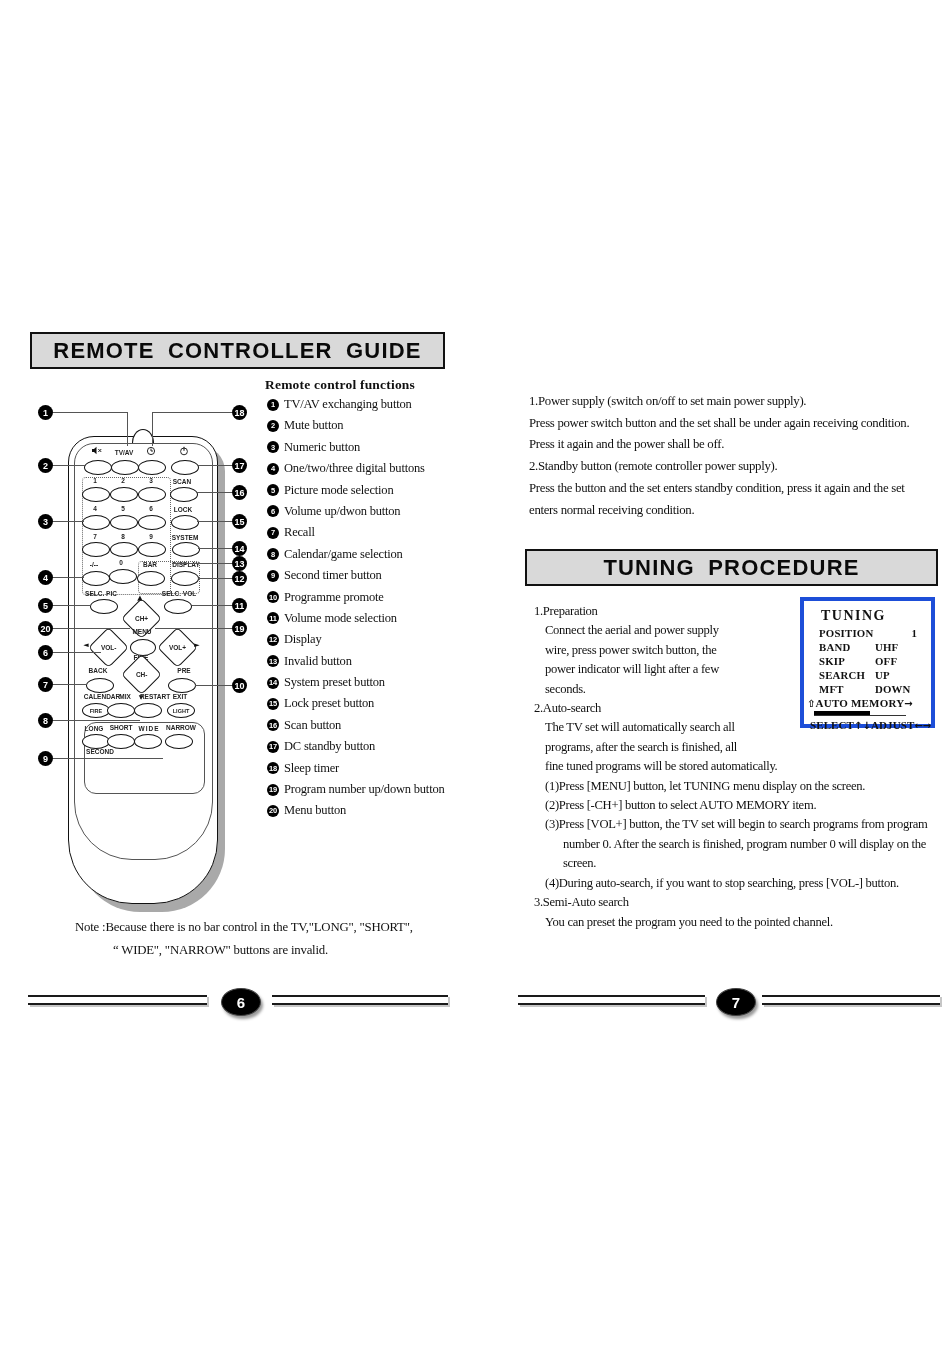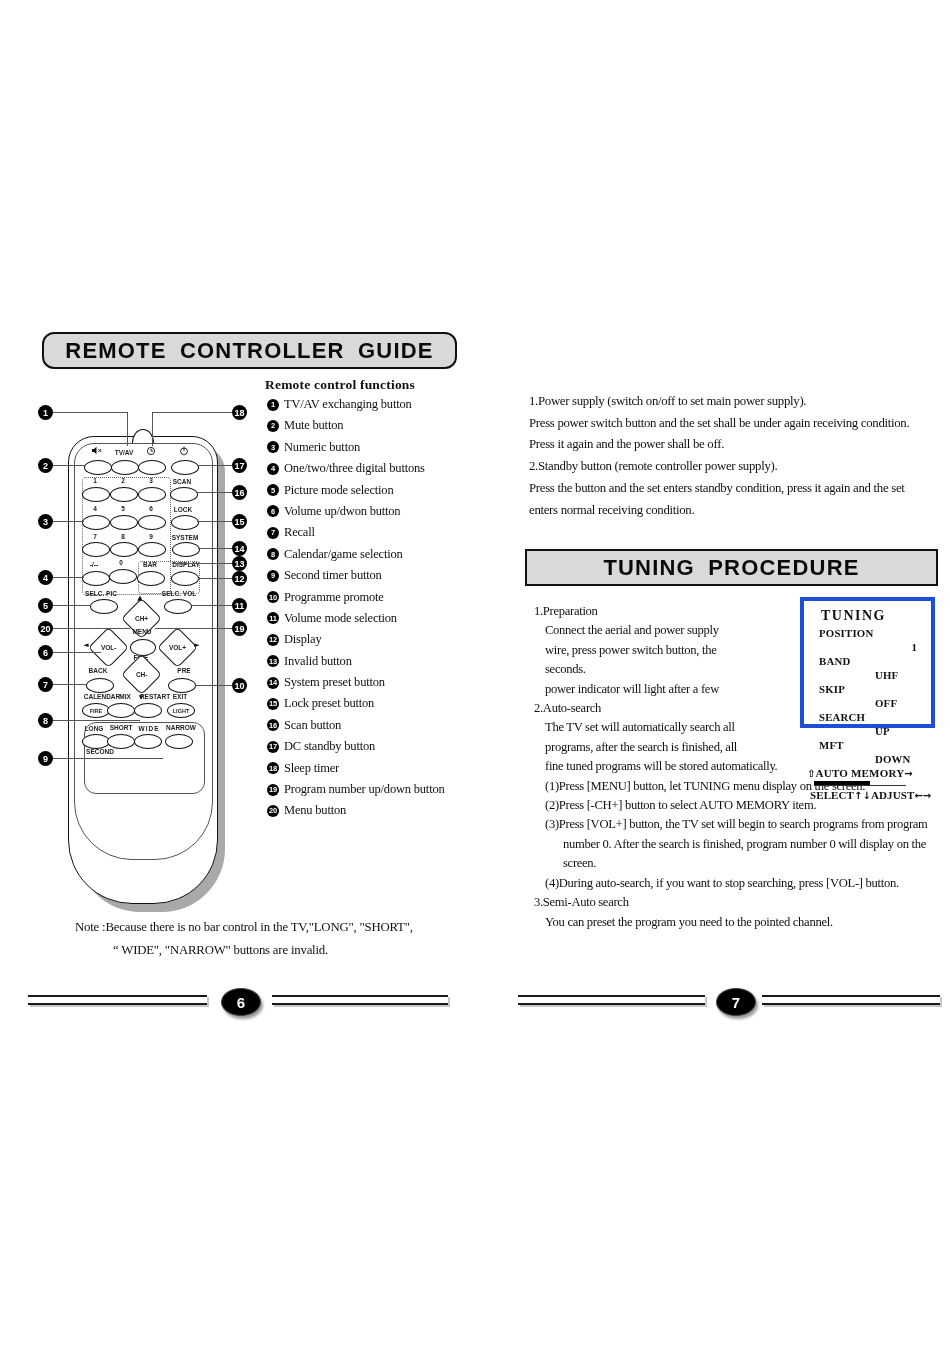--- a/index.html
+++ b/index.html
@@ -47,21 +47,21 @@
   .blbl.b{font-weight:800;}
   .arrow{position:absolute;transform:translateX(-50%);font-size:7px;color:#111;font-family:"DejaVu Sans",sans-serif;}
   .dia{position:absolute;width:27px;height:27px;border:1.2px solid #111;border-radius:5px;background:#fff;
        transform:rotate(45deg);display:flex;align-items:center;justify-content:center;}
   .dia>span{transform:rotate(-45deg);font:700 6.5px "Liberation Sans",sans-serif;white-space:nowrap;color:#222;}
   
   .osd{position:absolute;left:800px;top:597px;width:127px;height:123px;border:4px solid #1d4ed8;
        background:#fff;font-family:"Liberation Serif",serif;}
   .osd-title{margin:7px 0 2px 17px;font-weight:700;font-size:14px;letter-spacing:1.5px;}
   .osd-rows{margin:0 10px 0 15px;}
-  .osd-row{display:flex;font-weight:700;font-size:10.8px;line-height:14px;letter-spacing:0.2px;flex-direction:column;}
+  .osd-row{display:flex;font-weight:700;font-size:10.8px;line-height:14px;letter-spacing:0.2px;}
   .osd-row .v{margin-left:auto;width:46px;text-align:left;}
   .osd-row .v.vr{text-align:right;padding-right:4px;}
   .osd-am{margin:1px 0 0 3px;font-weight:700;font-size:11px;white-space:nowrap;letter-spacing:0.2px;}
   .osd-am .ai{font-family:"DejaVu Sans",sans-serif;font-size:10px;}
   .osd-barwrap{margin:2px 0 0 10px;width:92px;border-bottom:1px solid #333;}
   .osd-bar{width:56px;height:4px;background:#000;}
   .osd-foot{margin:3px 0 0 6px;font-weight:700;font-size:11px;white-space:nowrap;letter-spacing:0.1px;}
   .osd-foot .ai{font-family:"DejaVu Sans",sans-serif;font-size:10px;}
   
   .note{position:absolute;white-space:nowrap;font-size:12.8px;letter-spacing:-0.2px;}
@@ -70,21 +70,21 @@
          box-shadow:2px 2px 0 #c6c6c6;}
   .pgbadge{position:absolute;width:38px;height:26px;background:#000;border-radius:50%;color:#fff;
            font:700 15px "Liberation Sans",sans-serif;display:flex;align-items:center;justify-content:center;
            box-shadow:2px 3px 3px #999;border:1px solid #444;}
 </style>
 </head>
 <body>
 
 <div id="canvas">
 
-  <div class="hdr" style="left:42px;top:332px;width:411px;height:33px;border-radius:12px;">
+  <div class="hdr" style="left:30px;top:332px;width:411px;height:33px;">
     <span>REMOTE CONTROLLER GUIDE</span>
   </div>
 
   <div class="ftitle" style="left:265px;top:377px;">Remote control functions</div>
 
   <ul class="flist" style="left:267px;top:397px;">
     <li>
         <span class="nb">1</span>
         <span>TV/AV exchanging button</span>
       </li>
@@ -342,22 +342,22 @@
   </div>
 
   <div class="hdr" style="left:525px;top:549px;width:409px;height:33px;">
     <span>TUNING PROCEDURE</span>
   </div>
 
   <div class="abs" style="left:534px;top:602px;width:410px;">
     <div class="tl">1.Preparation</div>
     <div class="tl i1">Connect the aerial and power supply</div>
     <div class="tl i1">wire, press power switch button, the</div>
+    <div class="tl i1">power indicator will light after a few</div>
     <div class="tl i1">seconds.</div>
-    <div class="tl i1">power indicator will light after a few</div>
     <div class="tl">2.Auto-search</div>
     <div class="tl i1">The TV set will automatically search all</div>
     <div class="tl i1">programs, after the search is finished, all</div>
     <div class="tl i1">fine tuned programs will be stored automatically.</div>
     <div class="tl i1">(1)Press [MENU] button, let TUNING menu display on the screen.</div>
     <div class="tl i1">(2)Press [-CH+] button to select  AUTO MEMORY item.</div>
     <div class="tl i1">(3)Press [VOL+] button,  the TV set will begin to search programs from program</div>
     <div class="tl i2">number 0. After the search is  finished,  program number 0 will display on the</div>
     <div class="tl i2">screen.</div>
     <div class="tl i1">(4)During auto-search, if you want to stop searching, press [VOL-] button.</div>

